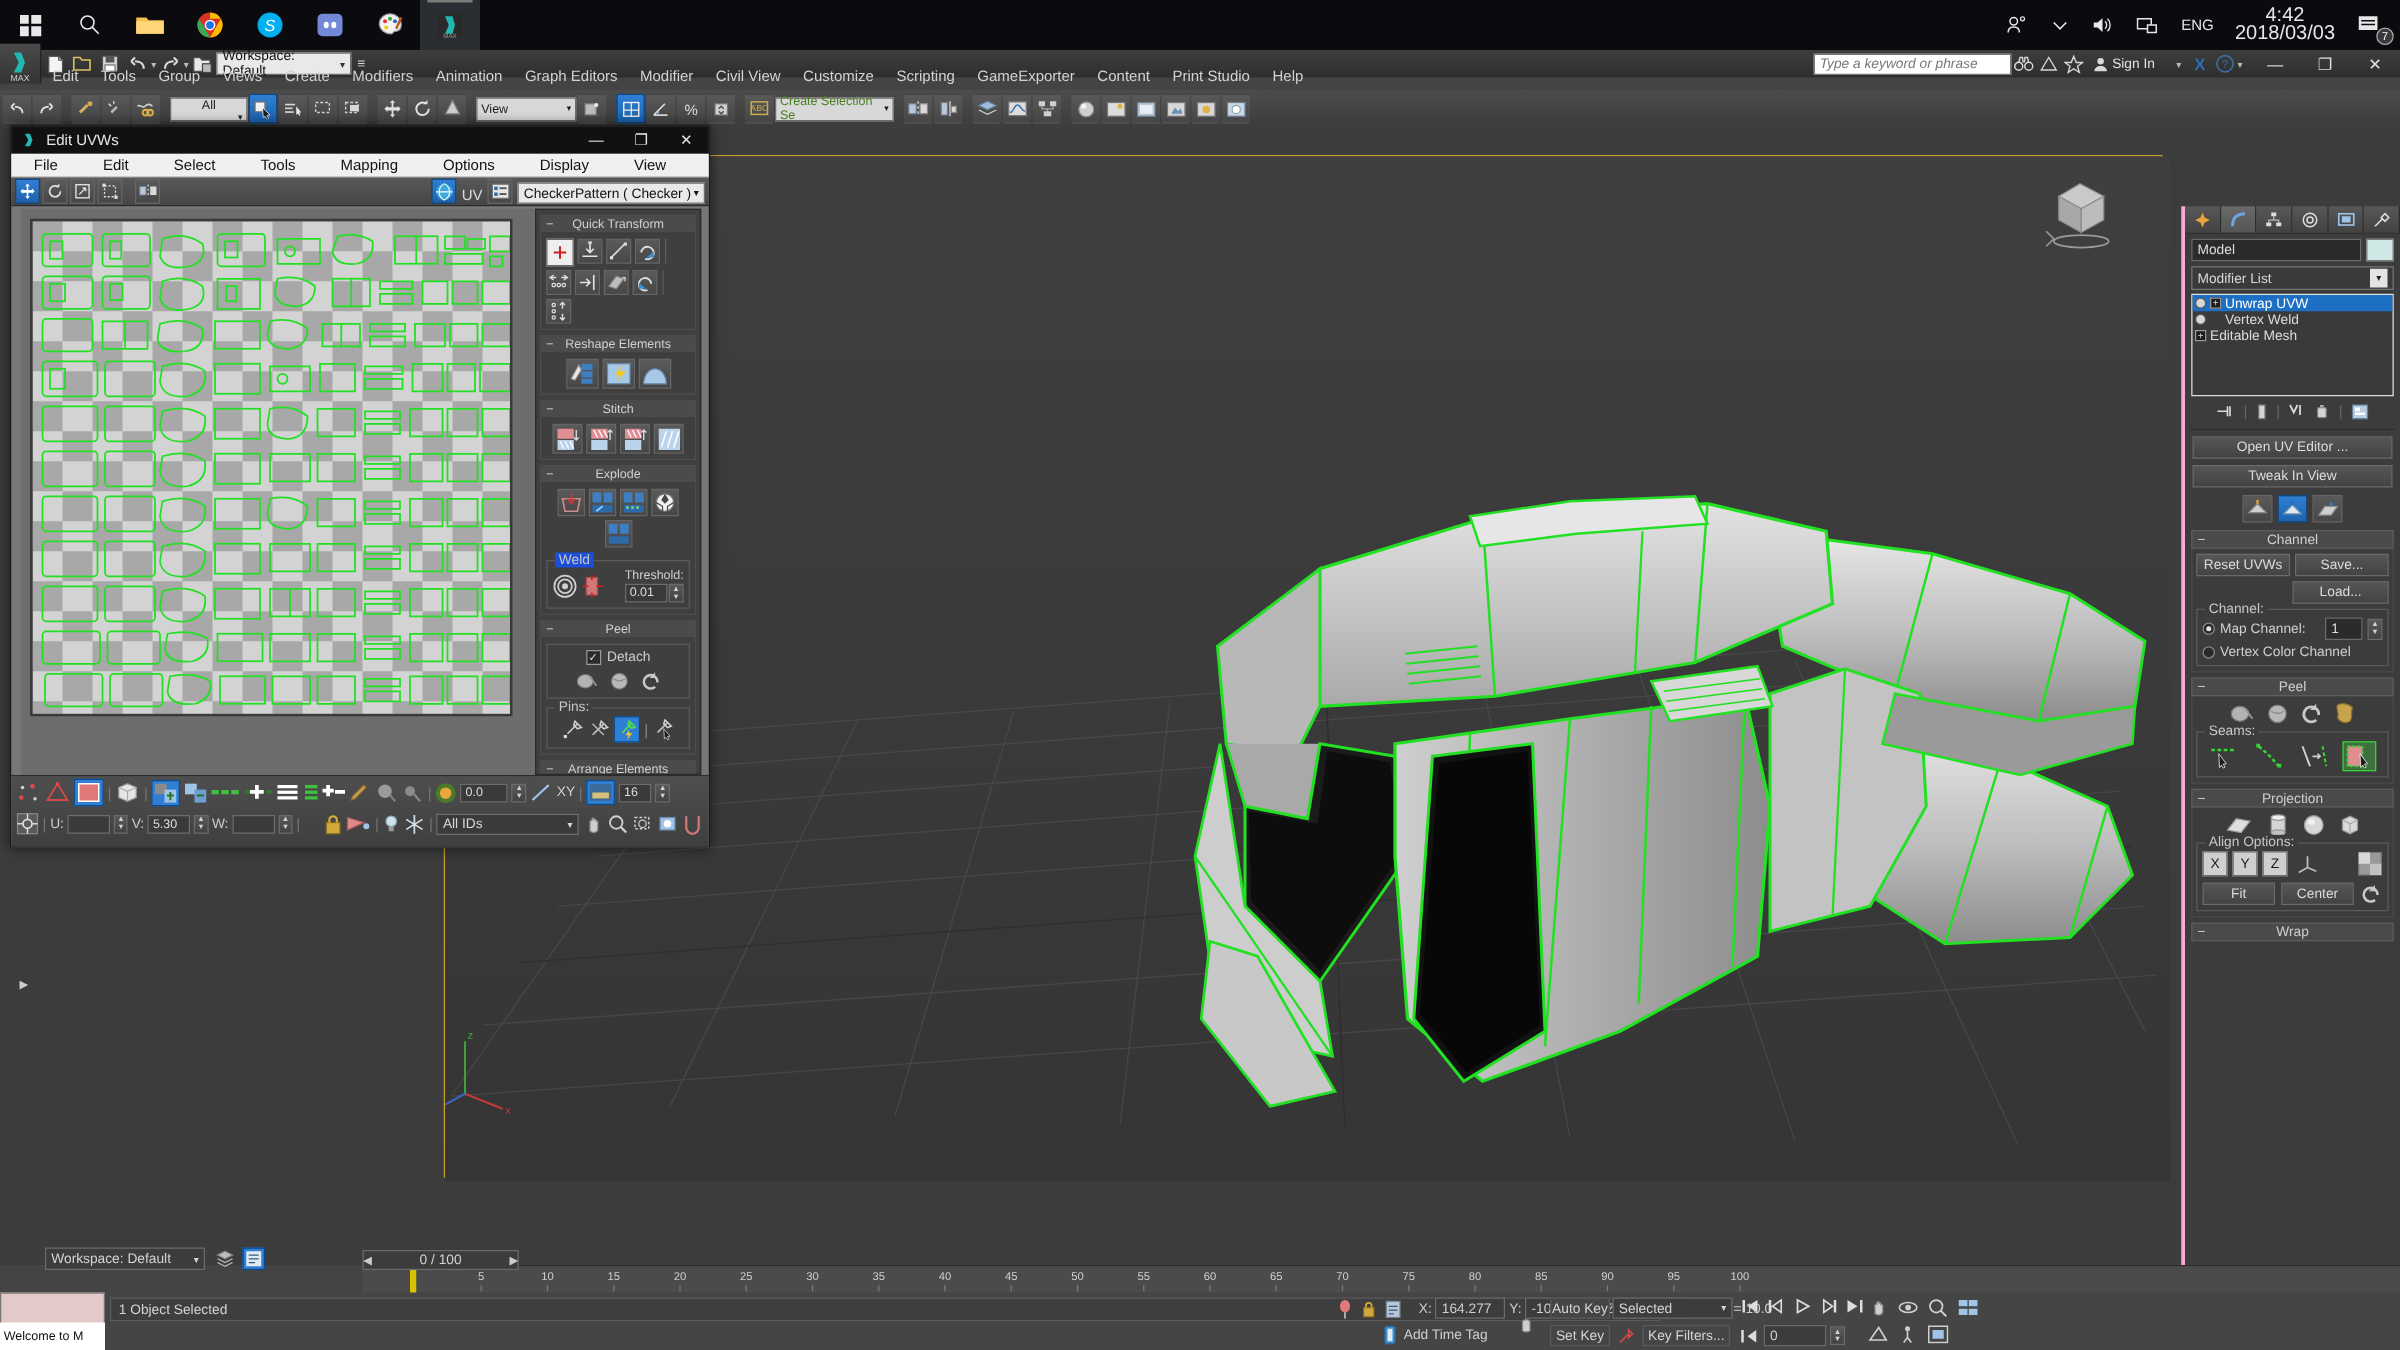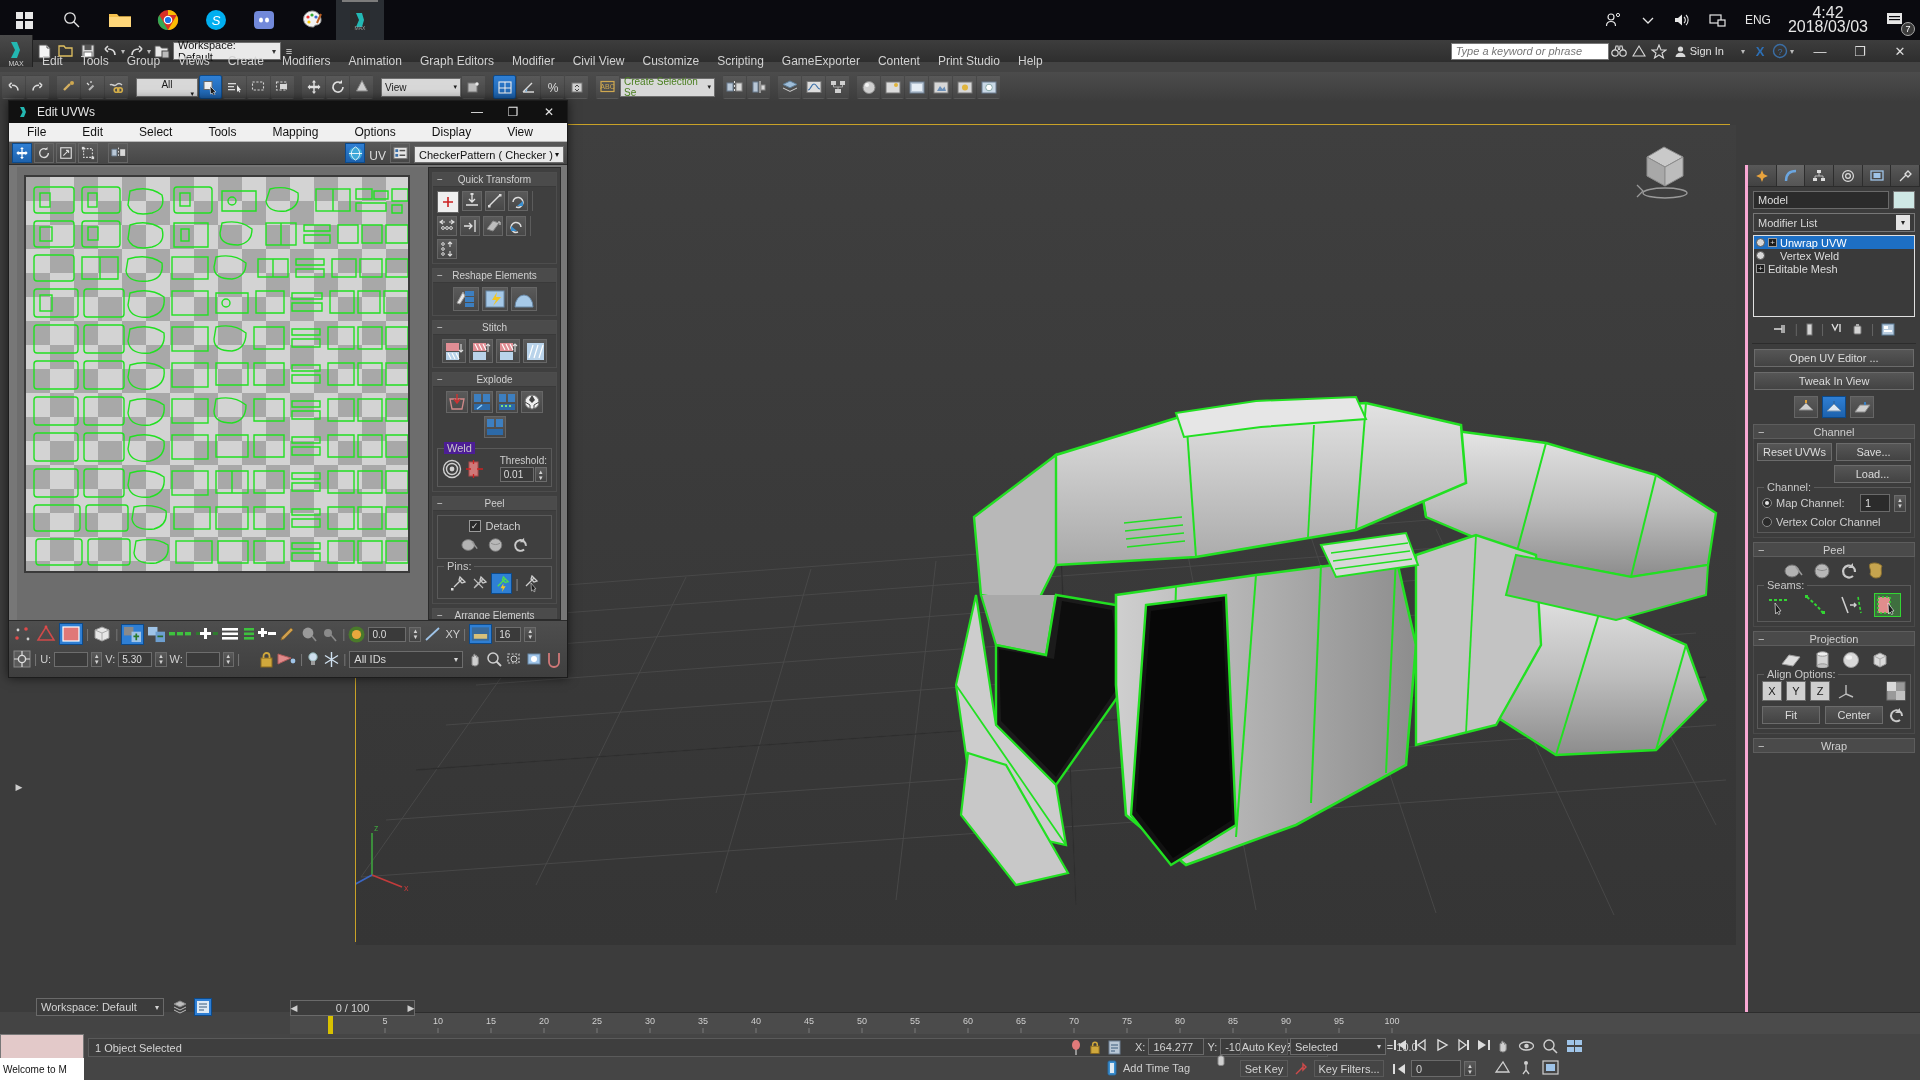--- a/index.html
+++ b/index.html
@@ -1433,21 +1433,21 @@
           </div>
         <div class="ubtn" style="width:22px;height:22px;">
           <svg width="18" height="18" viewBox="0 0 18 18">
               <rect x="1" y="1" width="7" height="8" fill="#3d7fc0"></rect>
               <rect x="10" y="1" width="7" height="8" fill="#3d7fc0"></rect>
               <rect x="1" y="11" width="16" height="6" fill="#2d6aa8"></rect>
             </svg>
           </div>
 
         <div class="gbox" style="width:100%;border-color:#5a5a5a;margin-top:7px;">
-          <span class="glabel" style="background:#4c1d95;">Weld</span>
+          <span class="glabel" style="background:#1d4ed8;">Weld</span>
           <div style="display:flex;align-items:center;gap:3px;margin-top:2px;">
             <span>
               <svg width="20" height="20" viewBox="0 0 20 20">
                   <circle cx="10" cy="10" r="8.5" fill="none" stroke="#cfcfcf" stroke-width="1.4"></circle>
                   <circle cx="10" cy="10" r="5.5" fill="none" stroke="#cfcfcf" stroke-width="1.4"></circle>
                   <circle cx="10" cy="10" r="2.4" fill="#cfcfcf"></circle>
                 </svg>
               </span>
             <span>
               <svg width="20" height="20" viewBox="0 0 20 20">

